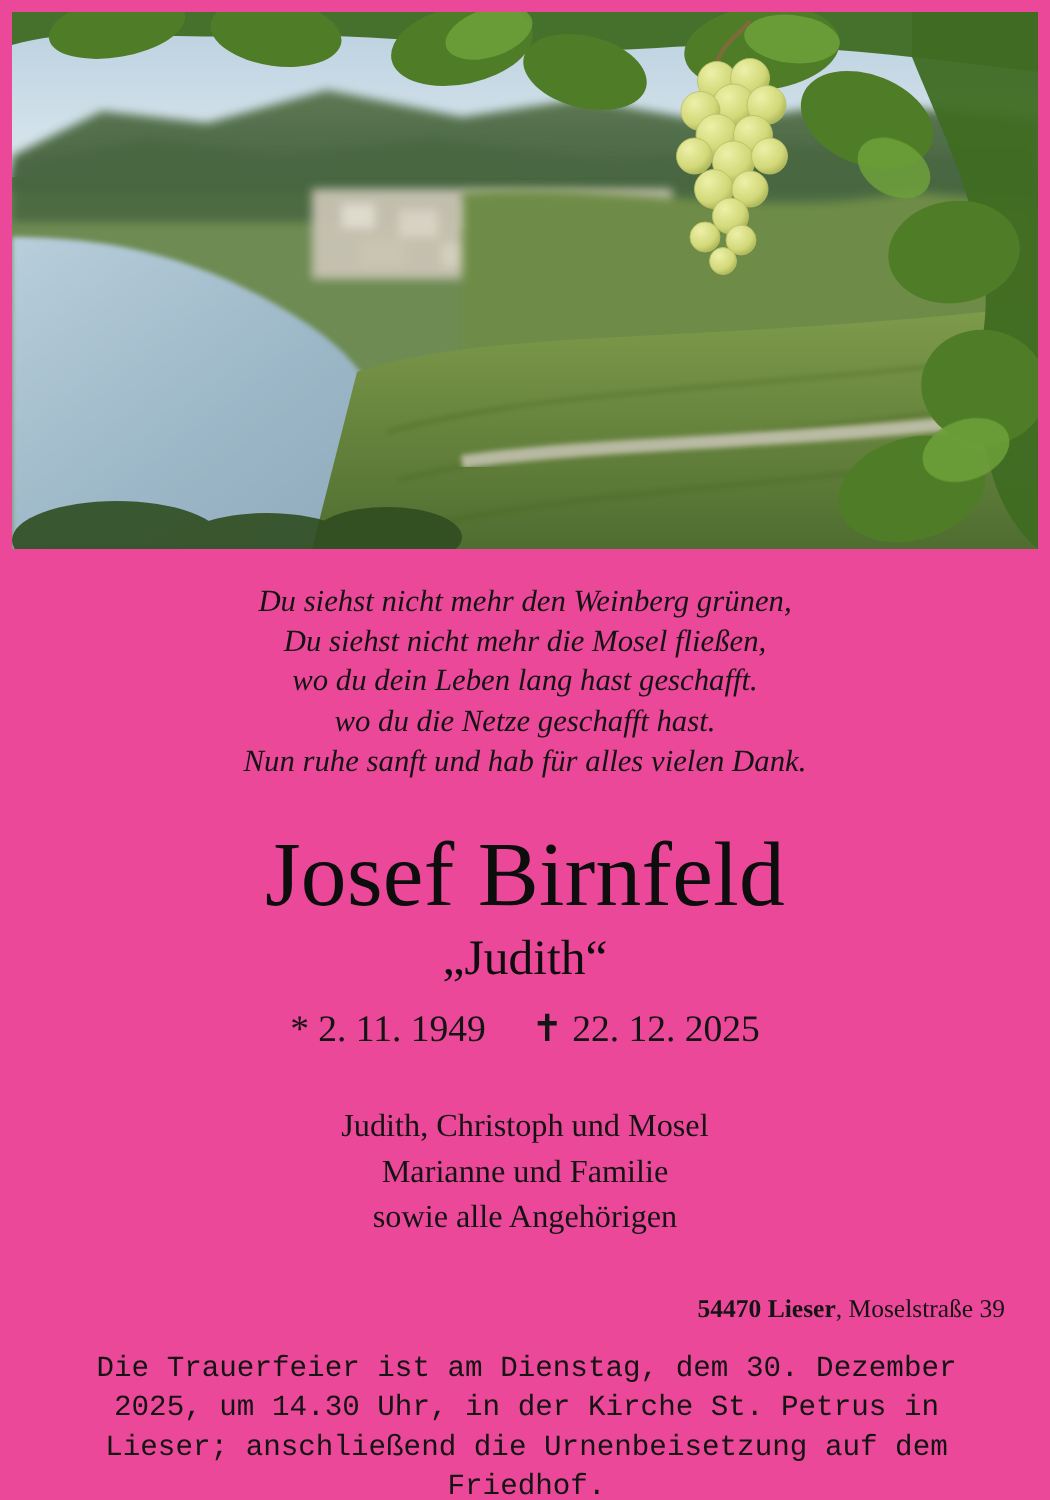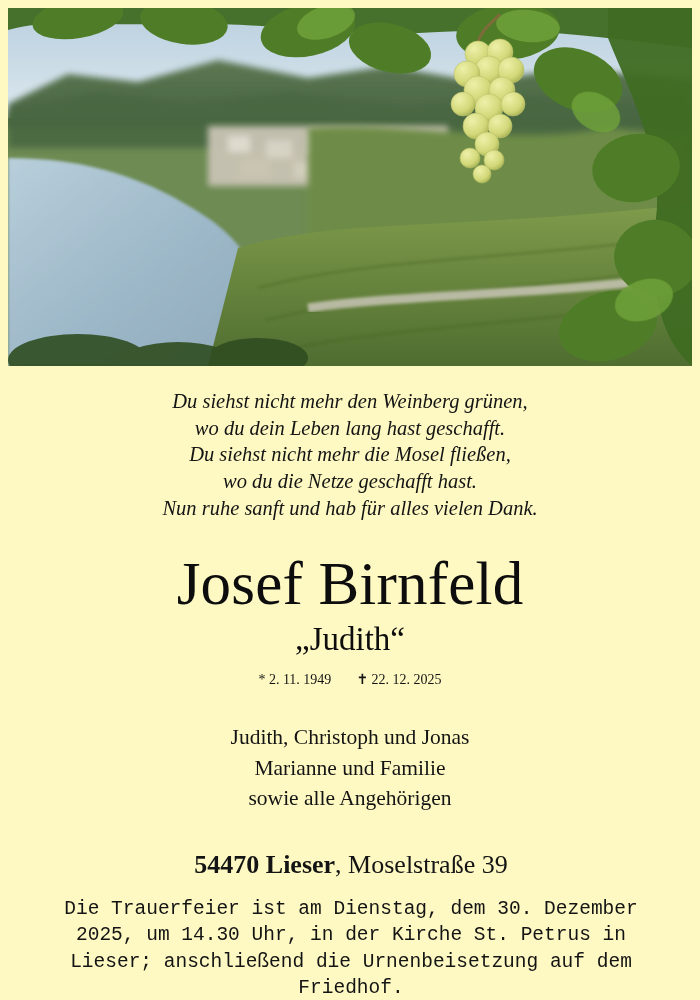--- a/index.html
+++ b/index.html
@@ -10,21 +10,21 @@
   body {
     width: 700px;
     height: 1000px;
     overflow: hidden;
     font-family: "Liberation Serif", serif;
   }
   .obituary {
     position: relative;
     width: 700px;
     height: 1000px;
-    background: #fef9c3;
+    background: #ec4899;
     box-sizing: border-box;
     padding: 8px 8px 0 8px;
   }
   
   .photo {
     position: relative;
     width: 684px;
     height: 358px;
     overflow: hidden;
     background: #6d8b52;
@@ -54,36 +54,36 @@
     margin: 30px 0 0 0;
     letter-spacing: 0.2px;
   }
   .nickname {
     font-size: 33px;
     line-height: 1.1;
     color: #0d0d0d;
     margin: 4px 0 0 0;
   }
   .dates {
-    font-size: 14px;
+    font-size: 25px;
     color: #141414;
     margin: 14px 0 0 0;
   }
   .dates .sep { display: inline-block; width: 18px; }
 
   .survivors {
     font-size: 21.5px;
     line-height: 1.42;
     color: #141414;
     margin: 34px 0 0 0;
   }
 
   .address {
-    text-align: center;
-    font-size: 26px;
+    text-align: right;
+    font-size: 17px;
     color: #141414;
     margin: 36px 0 0 0;
     padding-left: 2px;
   }
   .address b { font-weight: bold; }
 
   .details {
     text-align: center;
     font-size: 19.5px;
     line-height: 1.36;
@@ -212,37 +212,37 @@
           <circle cx="474" cy="166" r="9"></circle>
         </g>
       </g>
     </svg>
   </div>
 
   <div class="content">
 
     <div class="verse">
       <div>Du siehst nicht mehr den Weinberg grünen,</div>
+      <div>Du siehst nicht mehr die Mosel fließen,</div>
       <div>wo du dein Leben lang hast geschafft.</div>
-      <div>Du siehst nicht mehr die Mosel fließen,</div>
       <div>wo du die Netze geschafft hast.</div>
       <div>Nun ruhe sanft und hab für alles vielen Dank.</div>
     </div>
 
     <div class="name">Josef Birnfeld</div>
     <div class="nickname">„Judith“</div>
 
     <div class="dates">
       <span>* 2. 11. 1949</span>
       <span class="sep"></span>
       <span>✝ 22. 12. 2025</span>
     </div>
 
     <div class="survivors">
-      <div>Judith, Christoph und Jonas</div>
+      <div>Judith, Christoph und Mosel</div>
       <div>Marianne und Familie</div>
       <div>sowie alle Angehörigen</div>
     </div>
 
     <div class="address">
       <b>54470 Lieser</b><span>, Moselstraße 39</span>
     </div>
 
     <div class="details">Die Trauerfeier ist am Dienstag, dem 30. Dezember 2025, um 14.30 Uhr, in der Kirche St. Petrus in Lieser; anschließend die Urnenbeisetzung auf dem Friedhof.</div>
   </div>

